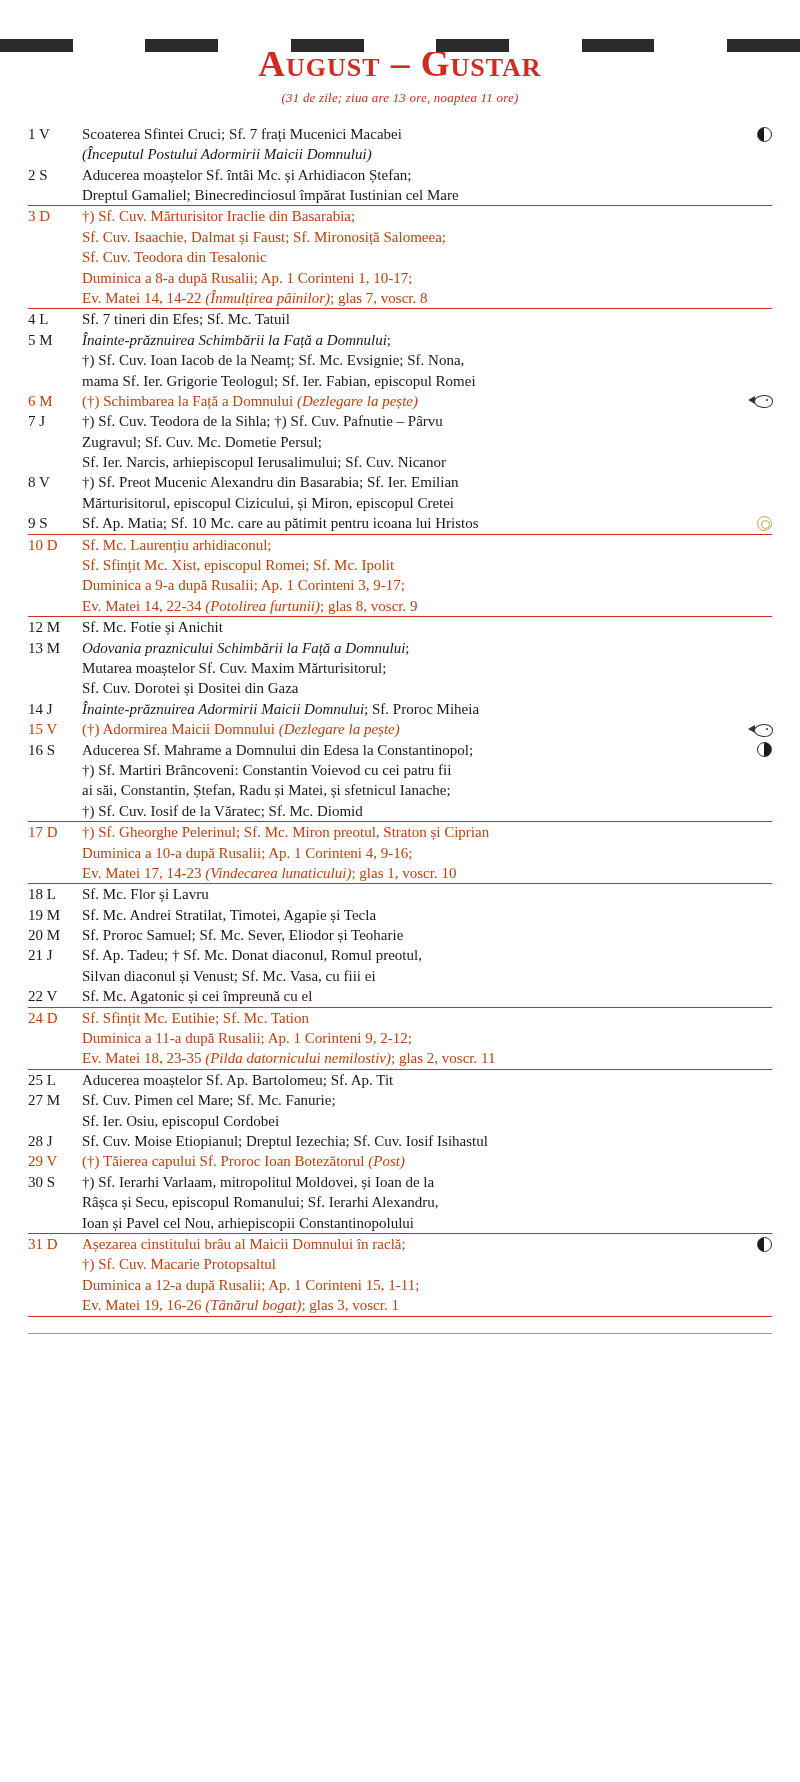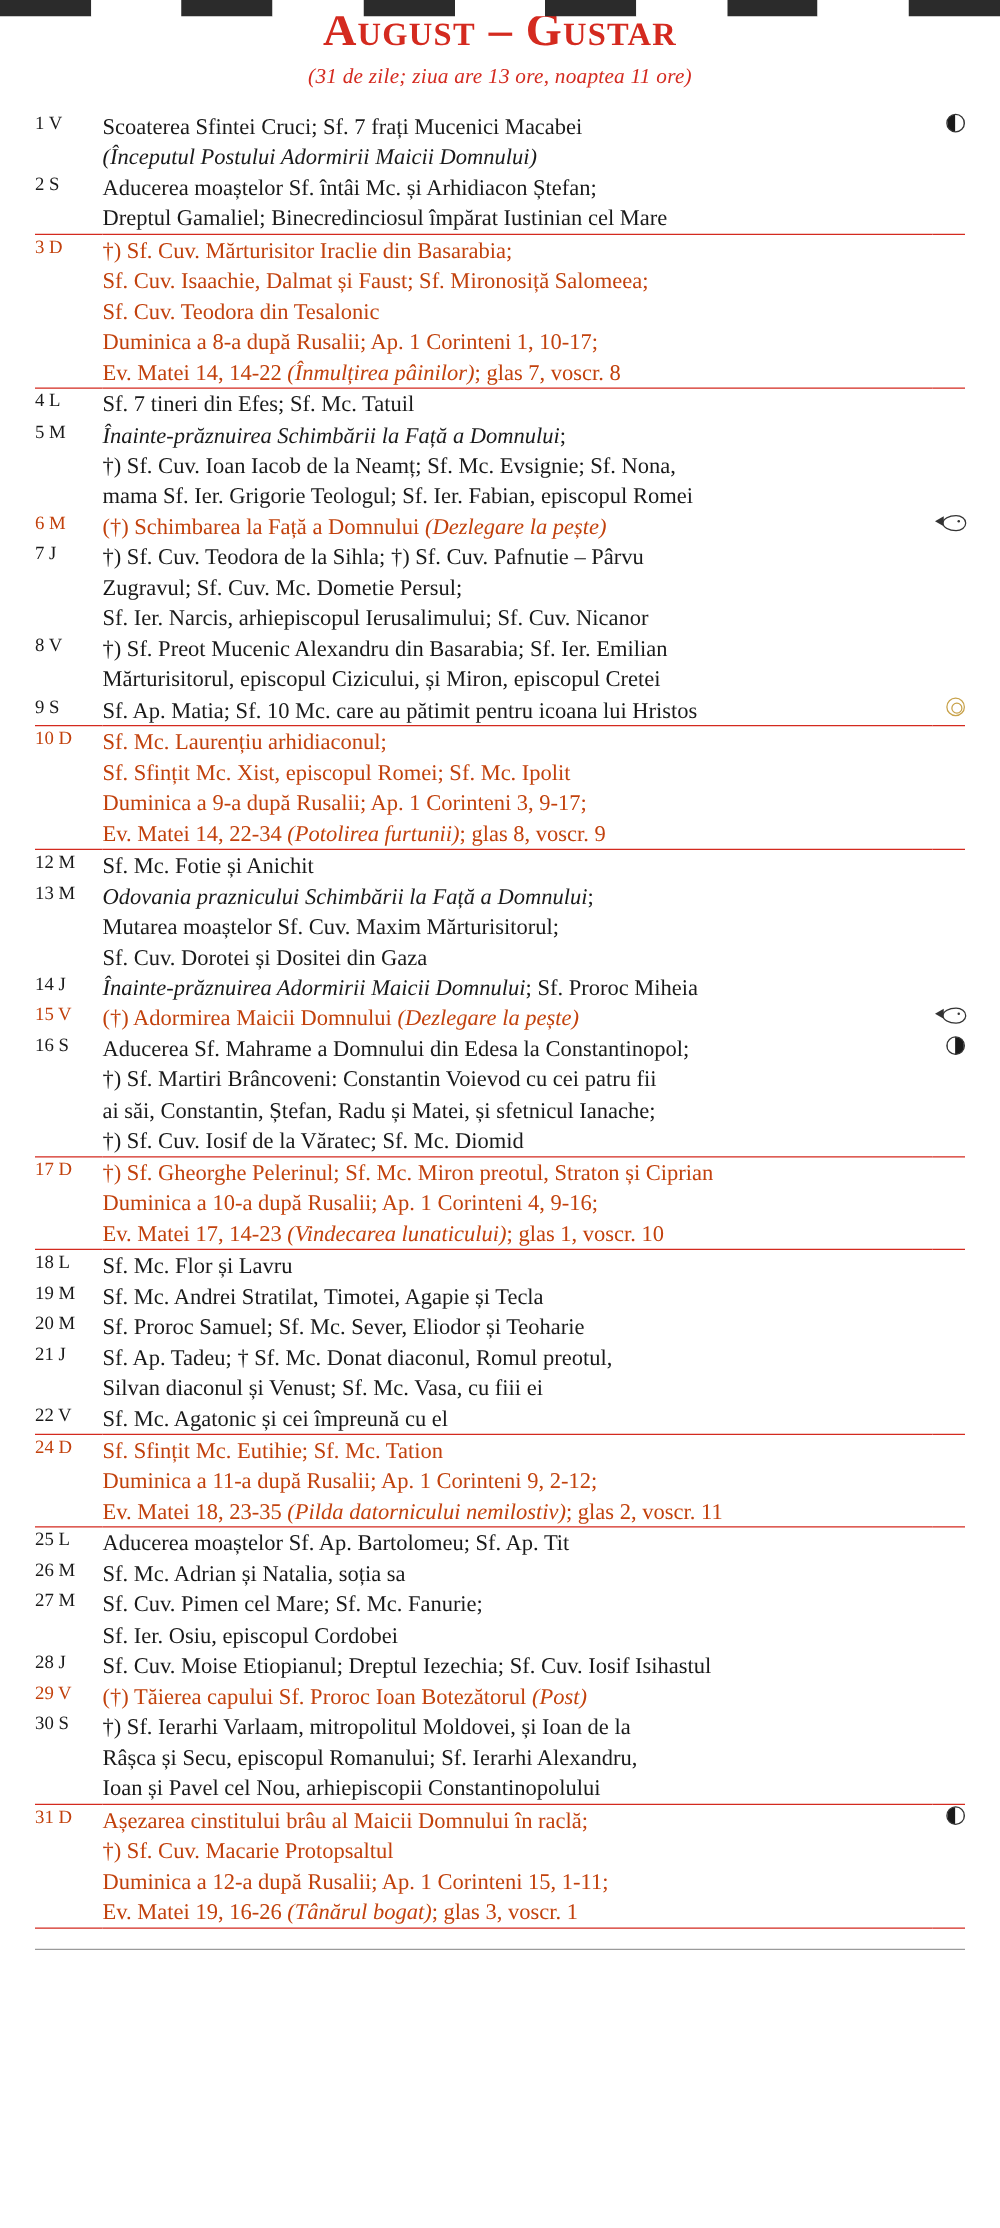--- a/index.html
+++ b/index.html
@@ -31,33 +31,34 @@
     display: flex;
   }
   .topbar .seg {
     height: 13px;
     flex: 0 0 auto;
   }
   
   .title-wrap {
     padding-top: 6px;
     text-align: center;
+    margin-top: 39px;
   }
   .month-title {
     font-family: "Liberation Serif", serif;
     font-size: 37px;
     font-weight: bold;
     color: #d42a1f;
     letter-spacing: 1px;
     font-variant: small-caps;
     line-height: 1.05;
   }
   .month-sub {
     margin-top: 6px;
-    font-size: 17px;
+    font-size: 13px;
     font-style: italic;
     color: #d42a1f;
     letter-spacing: 0.2px;
   }
   
   table.cal {
     width: 100%;
     border-collapse: collapse;
     margin-top: 18px;
     table-layout: fixed;
@@ -68,21 +69,21 @@
   }
   .c-day {
     width: 54px;
     font-size: 15px;
     padding-right: 4px;
     white-space: nowrap;
     line-height: 1.36;
     padding-top: 1px;
   }
   .c-txt {
-    font-size: 18px;
+    font-size: 15px;
     line-height: 1.36;
     padding-top: 1px;
     padding-right: 4px;
   }
   .c-moon {
     width: 26px;
     text-align: right;
     padding-top: 4px;
   }
   tr.sunday {
@@ -376,27 +377,20 @@
           <td class="c-moon"></td>
         </tr>
         <tr class="">
           <td class="c-day black">25 L</td>
           <td class="c-txt">
             <span class="ln black"><span>Aducerea moаștelor Sf. Ap. Bartolomeu; Sf. Ap. Tit</span></span>
           </td>
           <td class="c-moon"></td>
         </tr>
         <tr class="">
-          <td class="c-day black">26 M</td>
-          <td class="c-txt">
-            <span class="ln black"><span>Sf. Mc. Adrian și Natalia, soția sa</span></span>
-          </td>
-          <td class="c-moon"></td>
-        </tr>
-        <tr class="">
           <td class="c-day black">27 M</td>
           <td class="c-txt">
             <span class="ln black"><span>Sf. Cuv. Pimen cel Mare; Sf. Mc. Fanurie;</span></span>
             <span class="ln black"><span>Sf. Ier. Osiu, episcopul Cordobei</span></span>
           </td>
           <td class="c-moon"></td>
         </tr>
         <tr class="">
           <td class="c-day black">28 J</td>
           <td class="c-txt">

